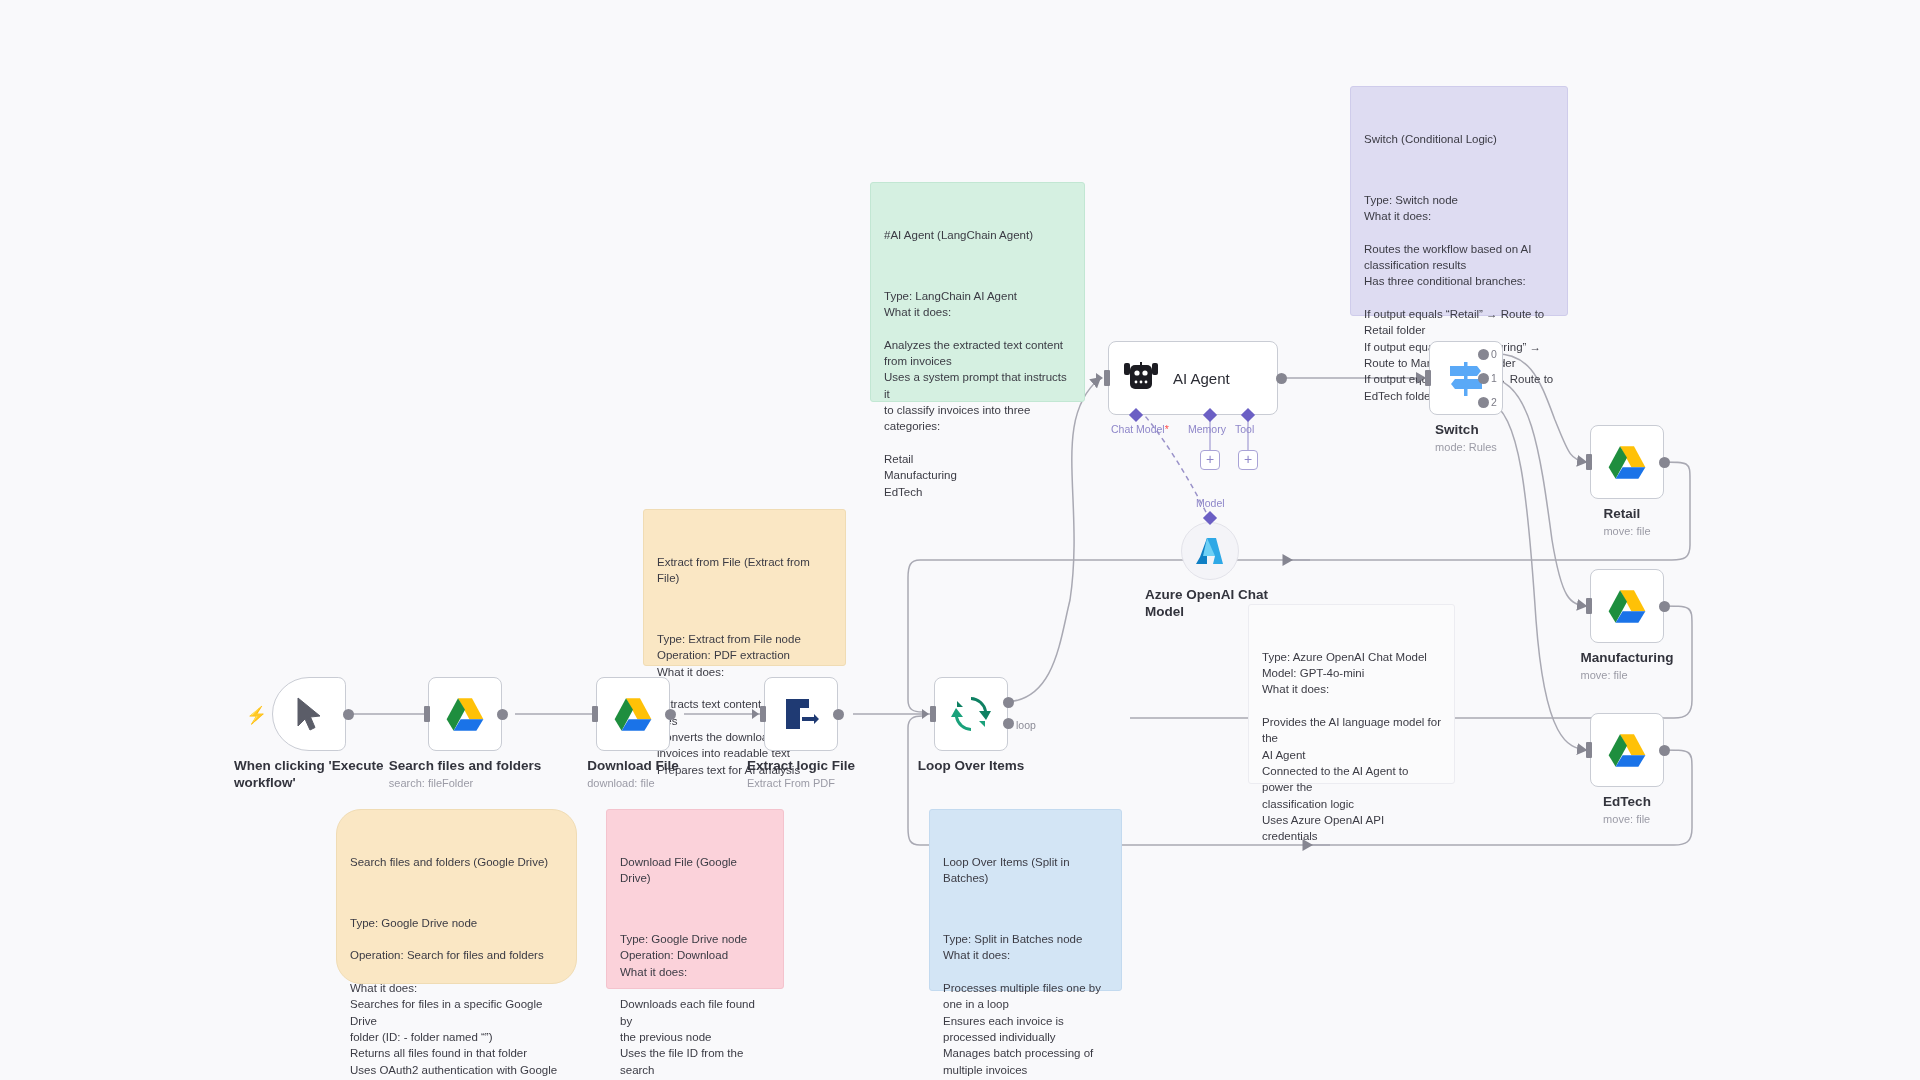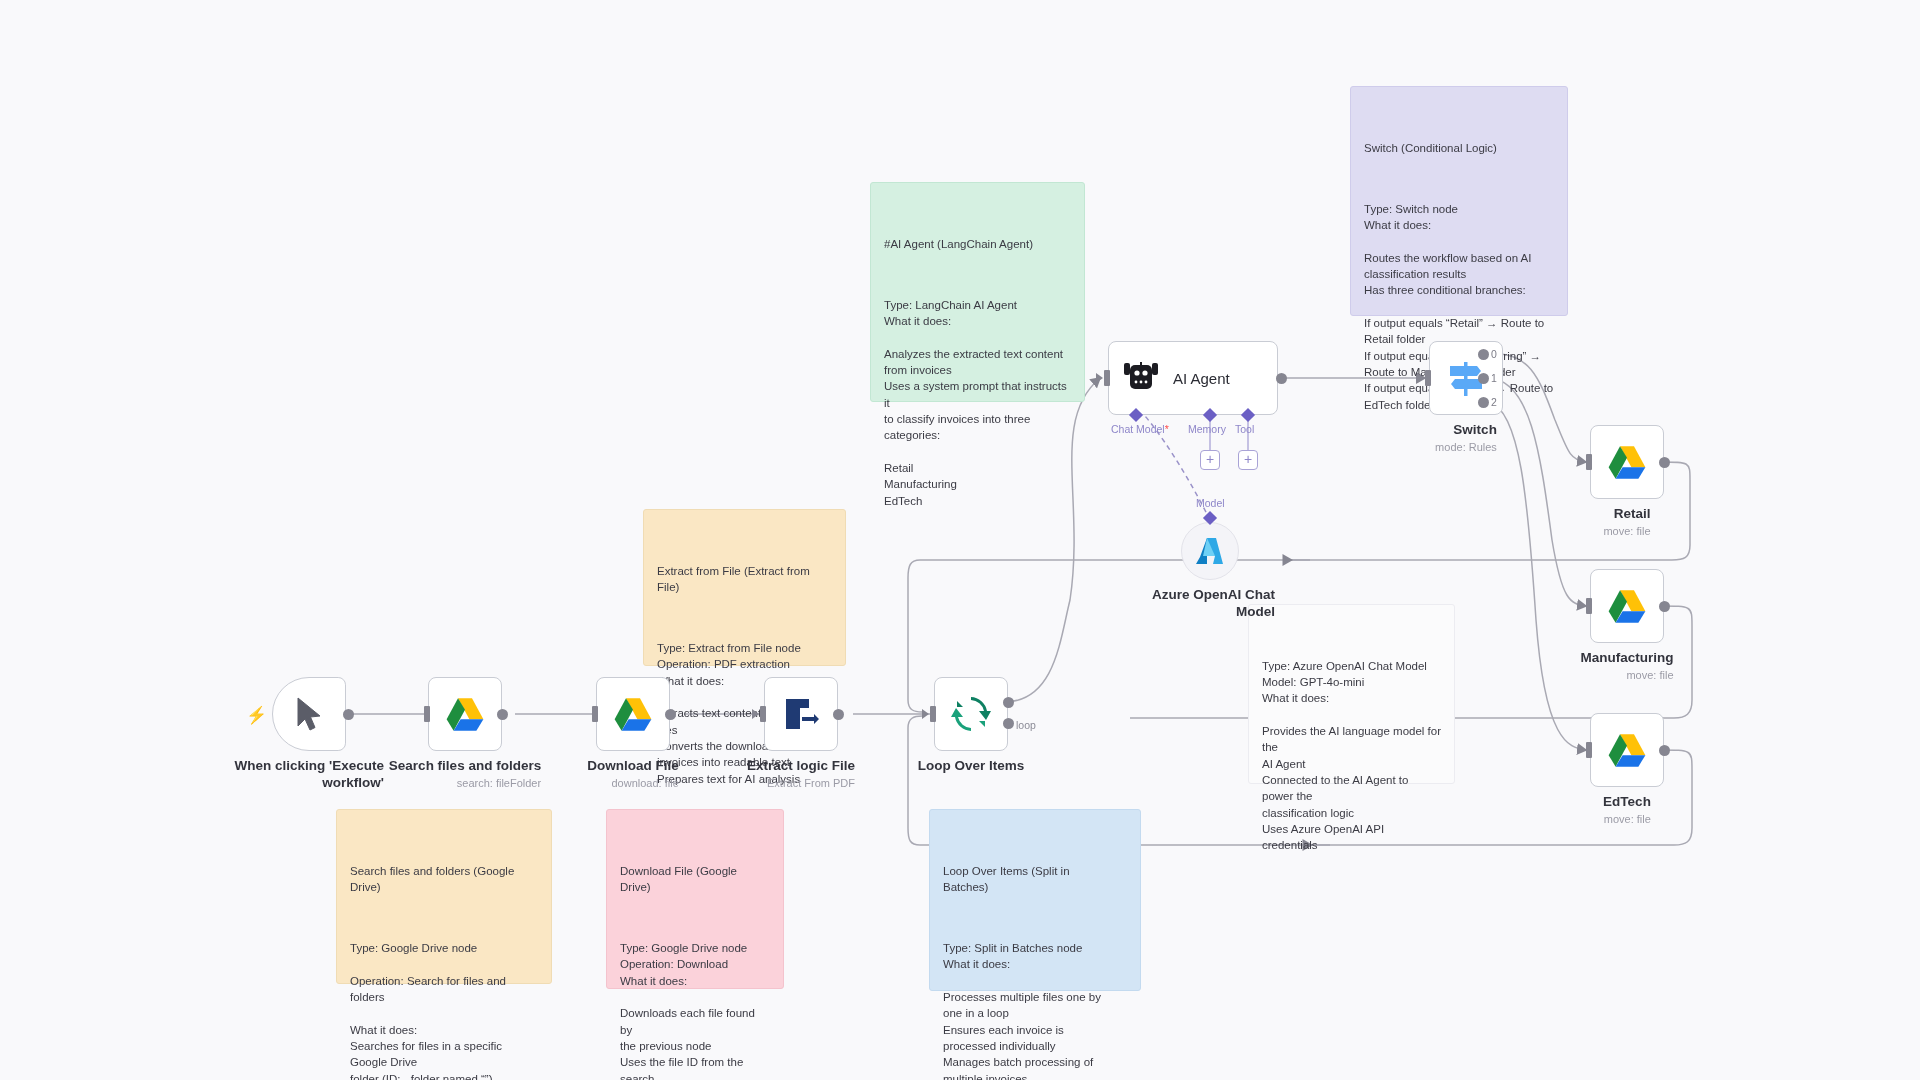--- a/index.html
+++ b/index.html
@@ -9,21 +9,21 @@
     font-family: "Liberation Sans", sans-serif;
     overflow: hidden;
     position: relative;
   }
   #canvas { position: absolute; inset: 0; }
 
   
   .sticky {
     position: absolute;
     border-radius: 3px;
-    padding: 20px 13px;
+    padding: 11px 13px;
     font-size: 11.5px;
     line-height: 1.42;
     color: #3b3b44;
     white-space: pre-wrap;
     z-index: 4;
   }
   .sticky .st-title { margin-bottom: 12px; }
   .sticky .st-body { }
   .sticky-green  { background: #d5f0e1; border: 1px solid #c2e7d3; }
   .sticky-purple { background: #dedcf2; border: 1px solid #cfcceb; }
@@ -48,21 +48,21 @@
     border-radius: 38px 8px 8px 38px;
   }
   .node.round {
     width: 58px; height: 58px; border-radius: 50%;
     background: #f4f4f8; border: 1.2px solid #e3e3ea;
   }
   .node-label {
     position: absolute;
     top: 80px; left: 50%;
     transform: translateX(-50%);
-    text-align: right;
+    text-align: left;
     font-size: 13.5px;
     font-weight: bold;
     color: #33343d;
     white-space: nowrap;
     line-height: 1.25;
   }
   .node-label.two { white-space: normal; width: 150px; }
   .node-sub {
     display: block;
     font-size: 11px;
@@ -230,21 +230,21 @@
     <div class="st-body">Type: Extract from File node
 Operation: PDF extraction
 What it does:
 
 Extracts text content from PDF files
 Converts the downloaded PDF
 invoices into readable text
 Prepares text for AI analysis</div>
   </div>
 
-  <div class="sticky sticky-orange" style="left:336px; top:809px; width:216px; height:175px;">
+  <div class="sticky sticky-orange" style="left:336px; top:809px; width:241px; height:175px;border-radius:25px;">
     <div class="st-title">Search files and folders (Google Drive)</div>
     <div class="st-body">Type: Google Drive node
 
 Operation: Search for files and folders
 
 What it does:
 Searches for files in a specific Google Drive
 folder (ID: - folder named “”)
 Returns all files found in that folder
 Uses OAuth2 authentication with Google
@@ -258,21 +258,21 @@
 What it does:
 
 Downloads each file found by
 the previous node
 Uses the file ID from the search
 results (={{ $</span><span class="expr">json.id</span><span> }})
 Downloads the actual file
 content for processing</span></div>
   </div>
 
-  <div class="sticky sticky-blue" style="left:929px; top:809px; width:212px; height:182px;">
+  <div class="sticky sticky-blue" style="left:929px; top:809px; width:193px; height:182px;">
     <div class="st-title">Loop Over Items (Split in
 Batches)</div>
     <div class="st-body">Type: Split in Batches node
 What it does:
 
 Processes multiple files one by
 one in a loop
 Ensures each invoice is
 processed individually
 Manages batch processing of

